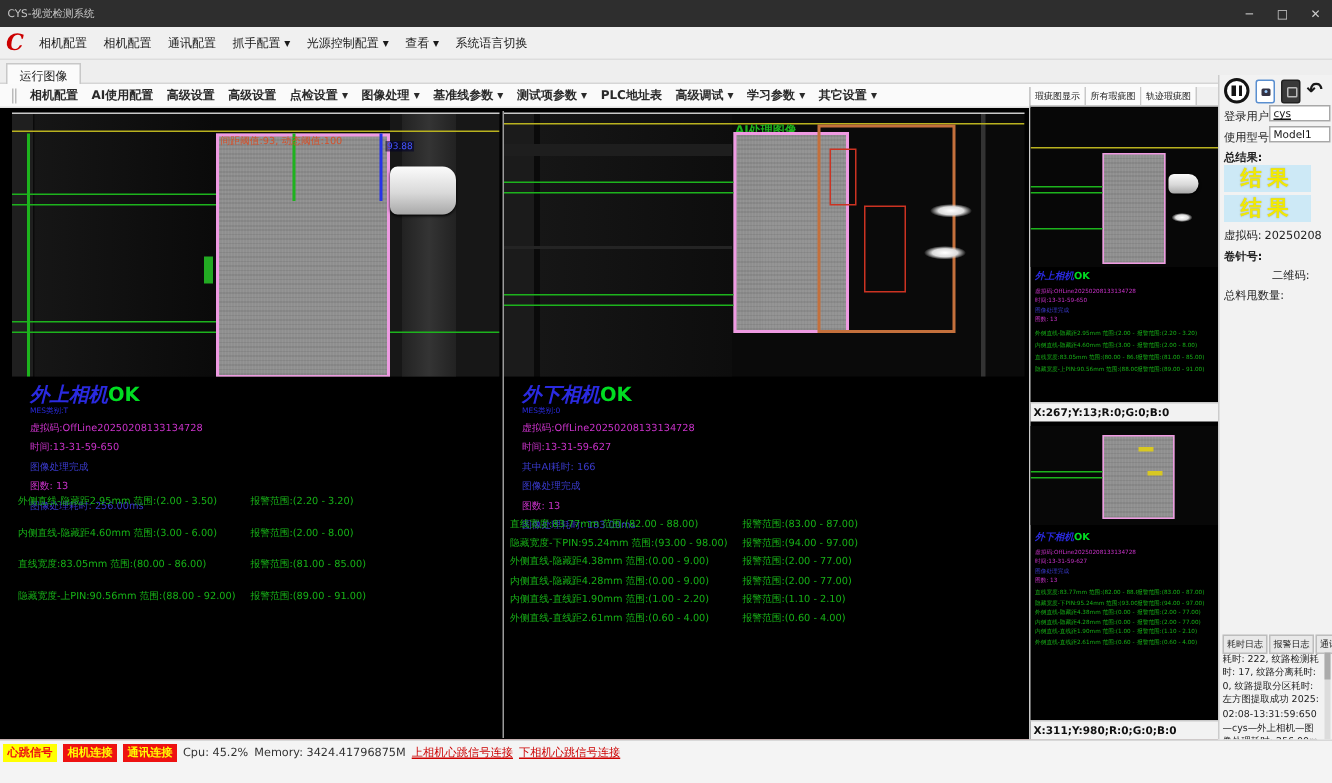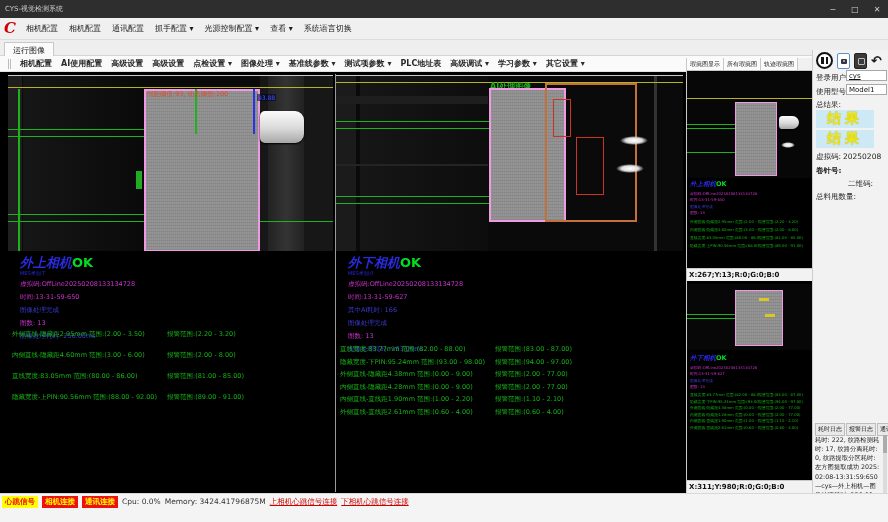--- a/index.html
+++ b/index.html
@@ -355,21 +355,21 @@
         </div>
       <div class="darkbtn">
           <i></i>
         </div>
       <div class="backarrow">↶</div>
     </div>
     <span class="fld" style="top:23px;">登录用户:</span>
     <div class="fldin" style="left:33px;top:20px;text-decoration:underline;">cys</div>
     <span class="fld" style="top:37px;">使用型号:</span>
     <div class="fldin" style="left:33px;top:34px;">Model1</div>
-    <span class="fld" style="top:50px;font-weight:normal;">总结果:</span>
+    <span class="fld" style="top:50px;font-weight:bold;">总结果:</span>
     <div class="resbox" style="top:60px;">结果</div>
     <div class="resbox" style="top:80px;">结果</div>
     <span class="fld" style="top:102px;">虚拟码:</span>
     <span class="fld" style="left:30px;top:102px;">20250208</span>
     <span class="fld" style="top:116px;font-weight:bold;">卷针号:</span>
     <span class="fld" style="top:129px;margin-left:32px;">二维码:</span>
     <span class="fld" style="top:142px;">总料甩数量:</span>
     <div class="logtabs">
         <span>耗时日志</span>
         <span>报警日志</span>
@@ -378,19 +378,19 @@
     <div class="logtext">耗时: 222, 纹路检测耗时: 17, 纹路分离耗时: 0, 纹路提取分区耗时: 左方图提取成功 2025:02:08-13:31:59:650—cys—外上相机—图像处理耗时: 256.00ms</div>
     <div class="logscroll">
         <i></i>
       </div>
   </div>
 
   <div class="abs statusbar">
     <span class="badge b-yellow">心跳信号</span>
     <span class="badge b-red">相机连接</span>
     <span class="badge b-red">通讯连接</span>
-    <span class="cputext">Cpu: 0.0%</span>
+    <span class="cputext">Cpu: 45.2%</span>
     <span class="cputext">Memory: 3424.41796875M</span>
     <span class="redlink">上相机心跳信号连接</span>
     <span class="redlink">下相机心跳信号连接</span>
   </div>
 
 </div>
 
 </body></html>

